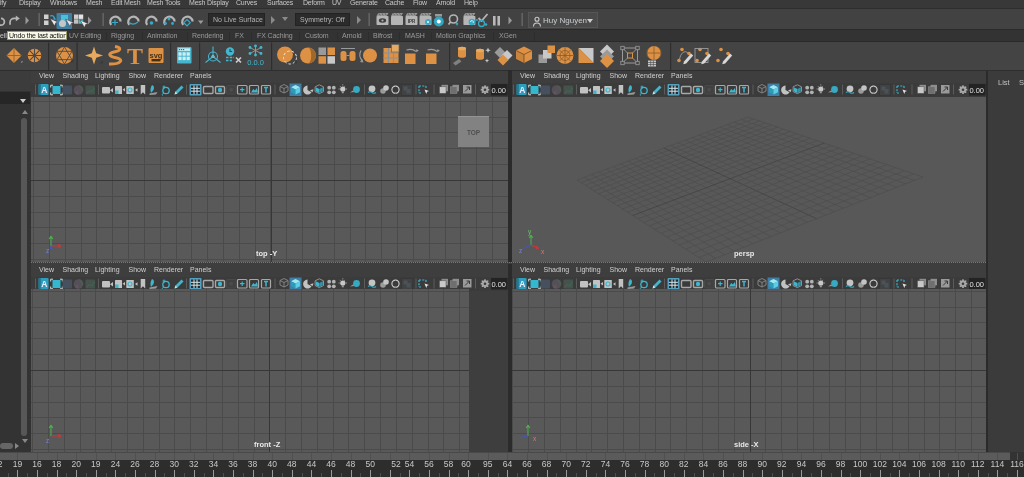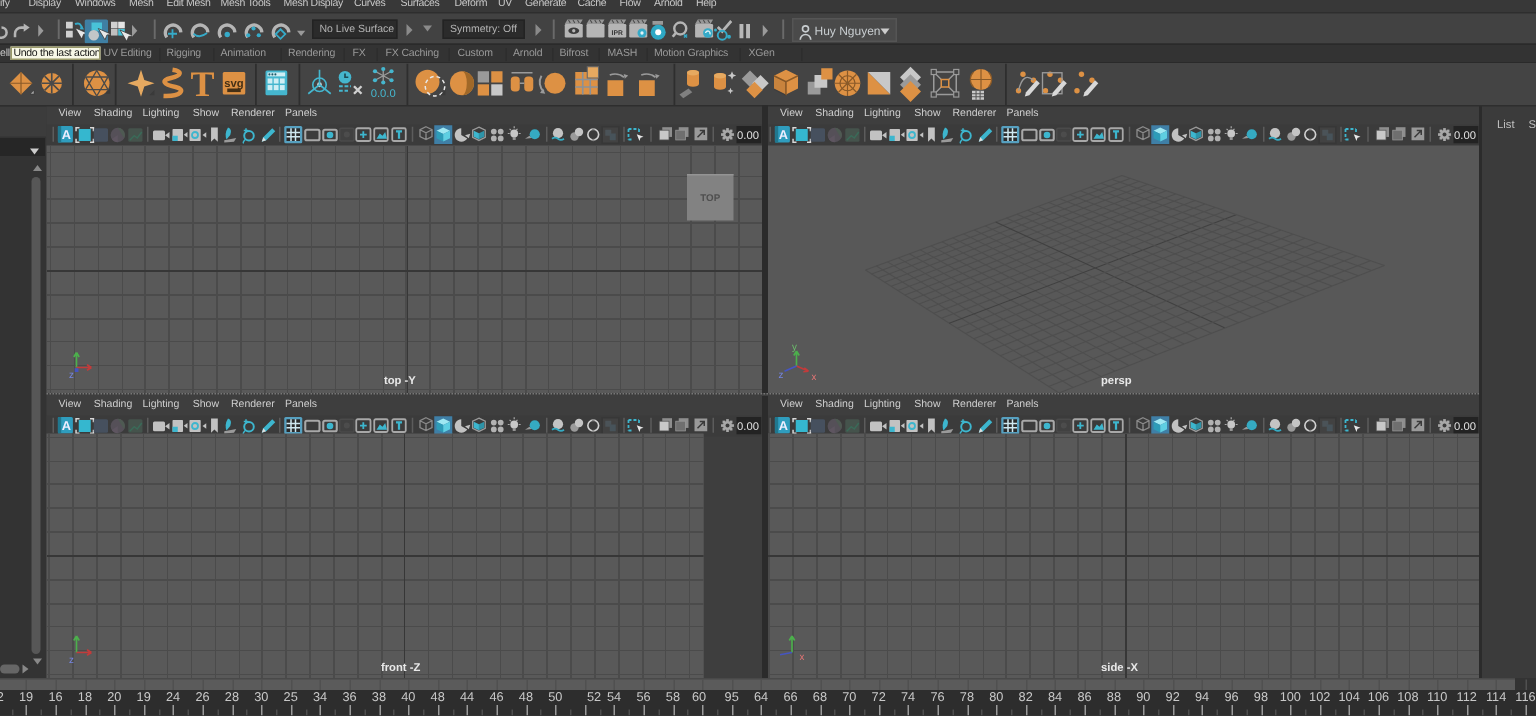--- a/index.html
+++ b/index.html
@@ -1066,21 +1066,21 @@
     <div class="tnum" style="left:-14.2px">12</div>
     <div class="tnum" style="left:5.4px">19</div>
     <div class="tnum" style="left:25.0px">16</div>
     <div class="tnum" style="left:44.6px">18</div>
     <div class="tnum" style="left:64.2px">20</div>
     <div class="tnum" style="left:83.8px">19</div>
     <div class="tnum" style="left:103.4px">24</div>
     <div class="tnum" style="left:123.0px">26</div>
     <div class="tnum" style="left:142.6px">28</div>
     <div class="tnum" style="left:162.2px">30</div>
-    <div class="tnum" style="left:181.8px">25</div>
+    <div class="tnum" style="left:181.8px">32</div>
     <div class="tnum" style="left:201.4px">34</div>
     <div class="tnum" style="left:221.0px">36</div>
     <div class="tnum" style="left:240.6px">38</div>
     <div class="tnum" style="left:260.2px">40</div>
     <div class="tnum" style="left:279.8px">48</div>
     <div class="tnum" style="left:299.4px">44</div>
     <div class="tnum" style="left:319.0px">46</div>
     <div class="tnum" style="left:338.6px">48</div>
     <div class="tnum" style="left:358.2px">50</div>
     <div class="tnum" style="left:384px">52</div>

